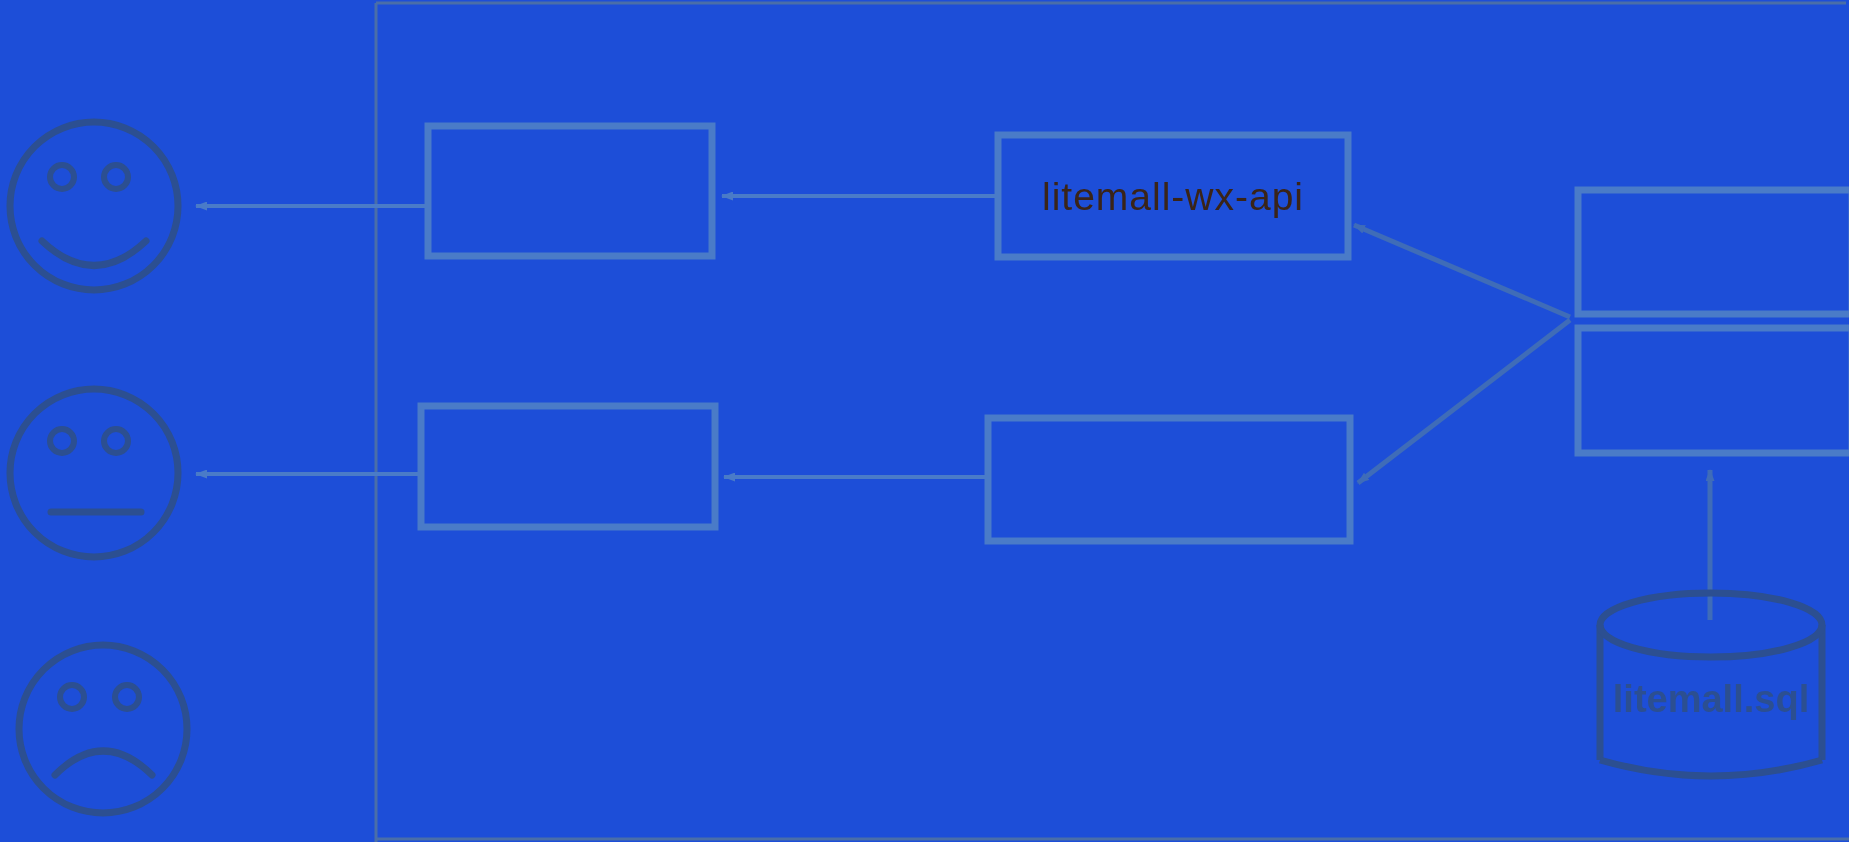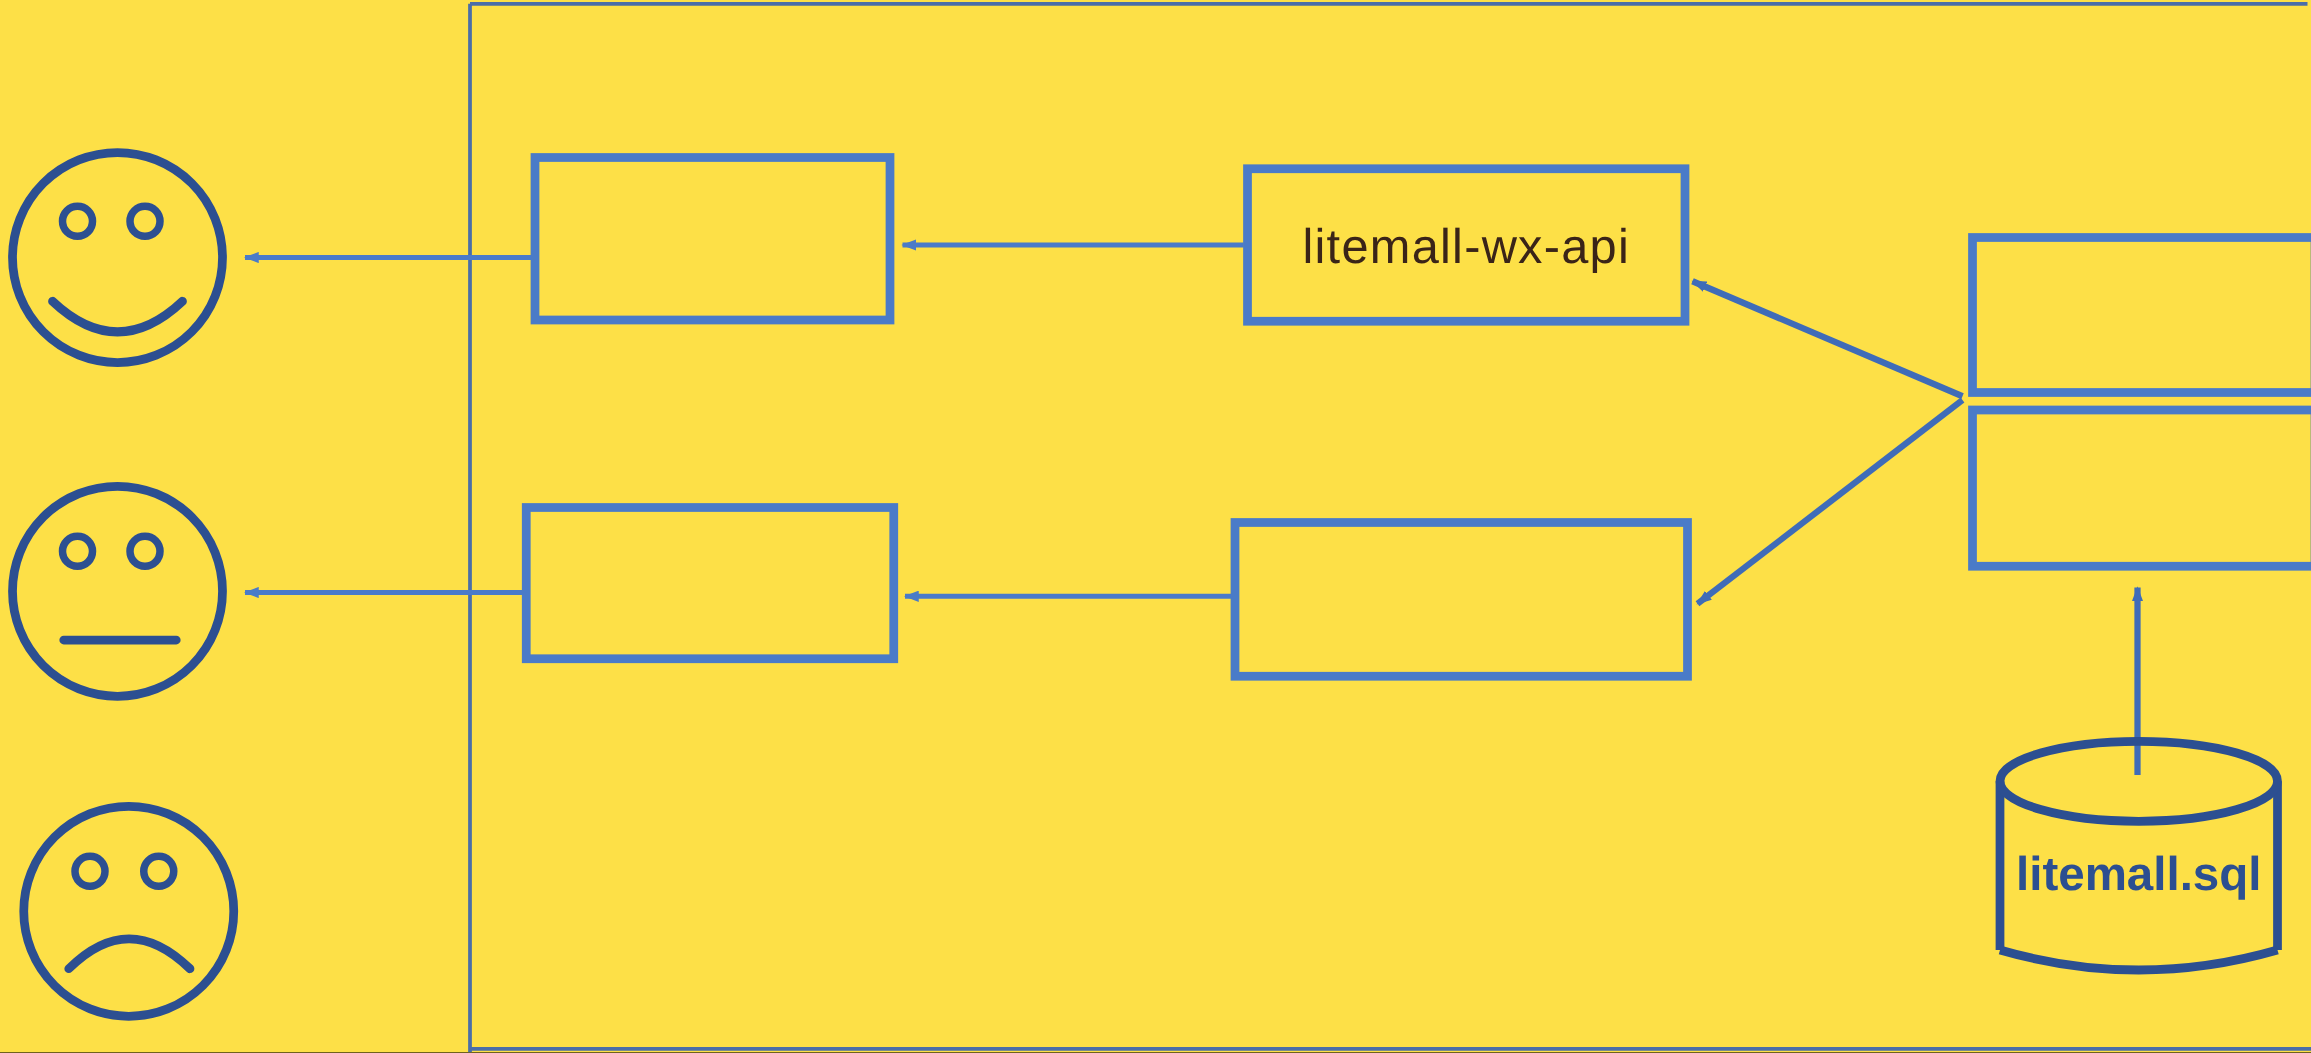--- a/index.html
+++ b/index.html
@@ -8,21 +8,21 @@
     padding: 0;
     background: #000000;
   }
   body {
     font-family: "Liberation Sans", sans-serif;
   }
   #stage {
     position: relative;
     width: 1849px;
     height: 842px;
-    background: #fde047;
+    background: #1d4ed8;
     overflow: hidden;
     text-decoration: underline;
   }
   #stage svg {
     position: absolute;
     top: 0;
     left: 0;
     display: block;
   }
   .hidden-caption {

